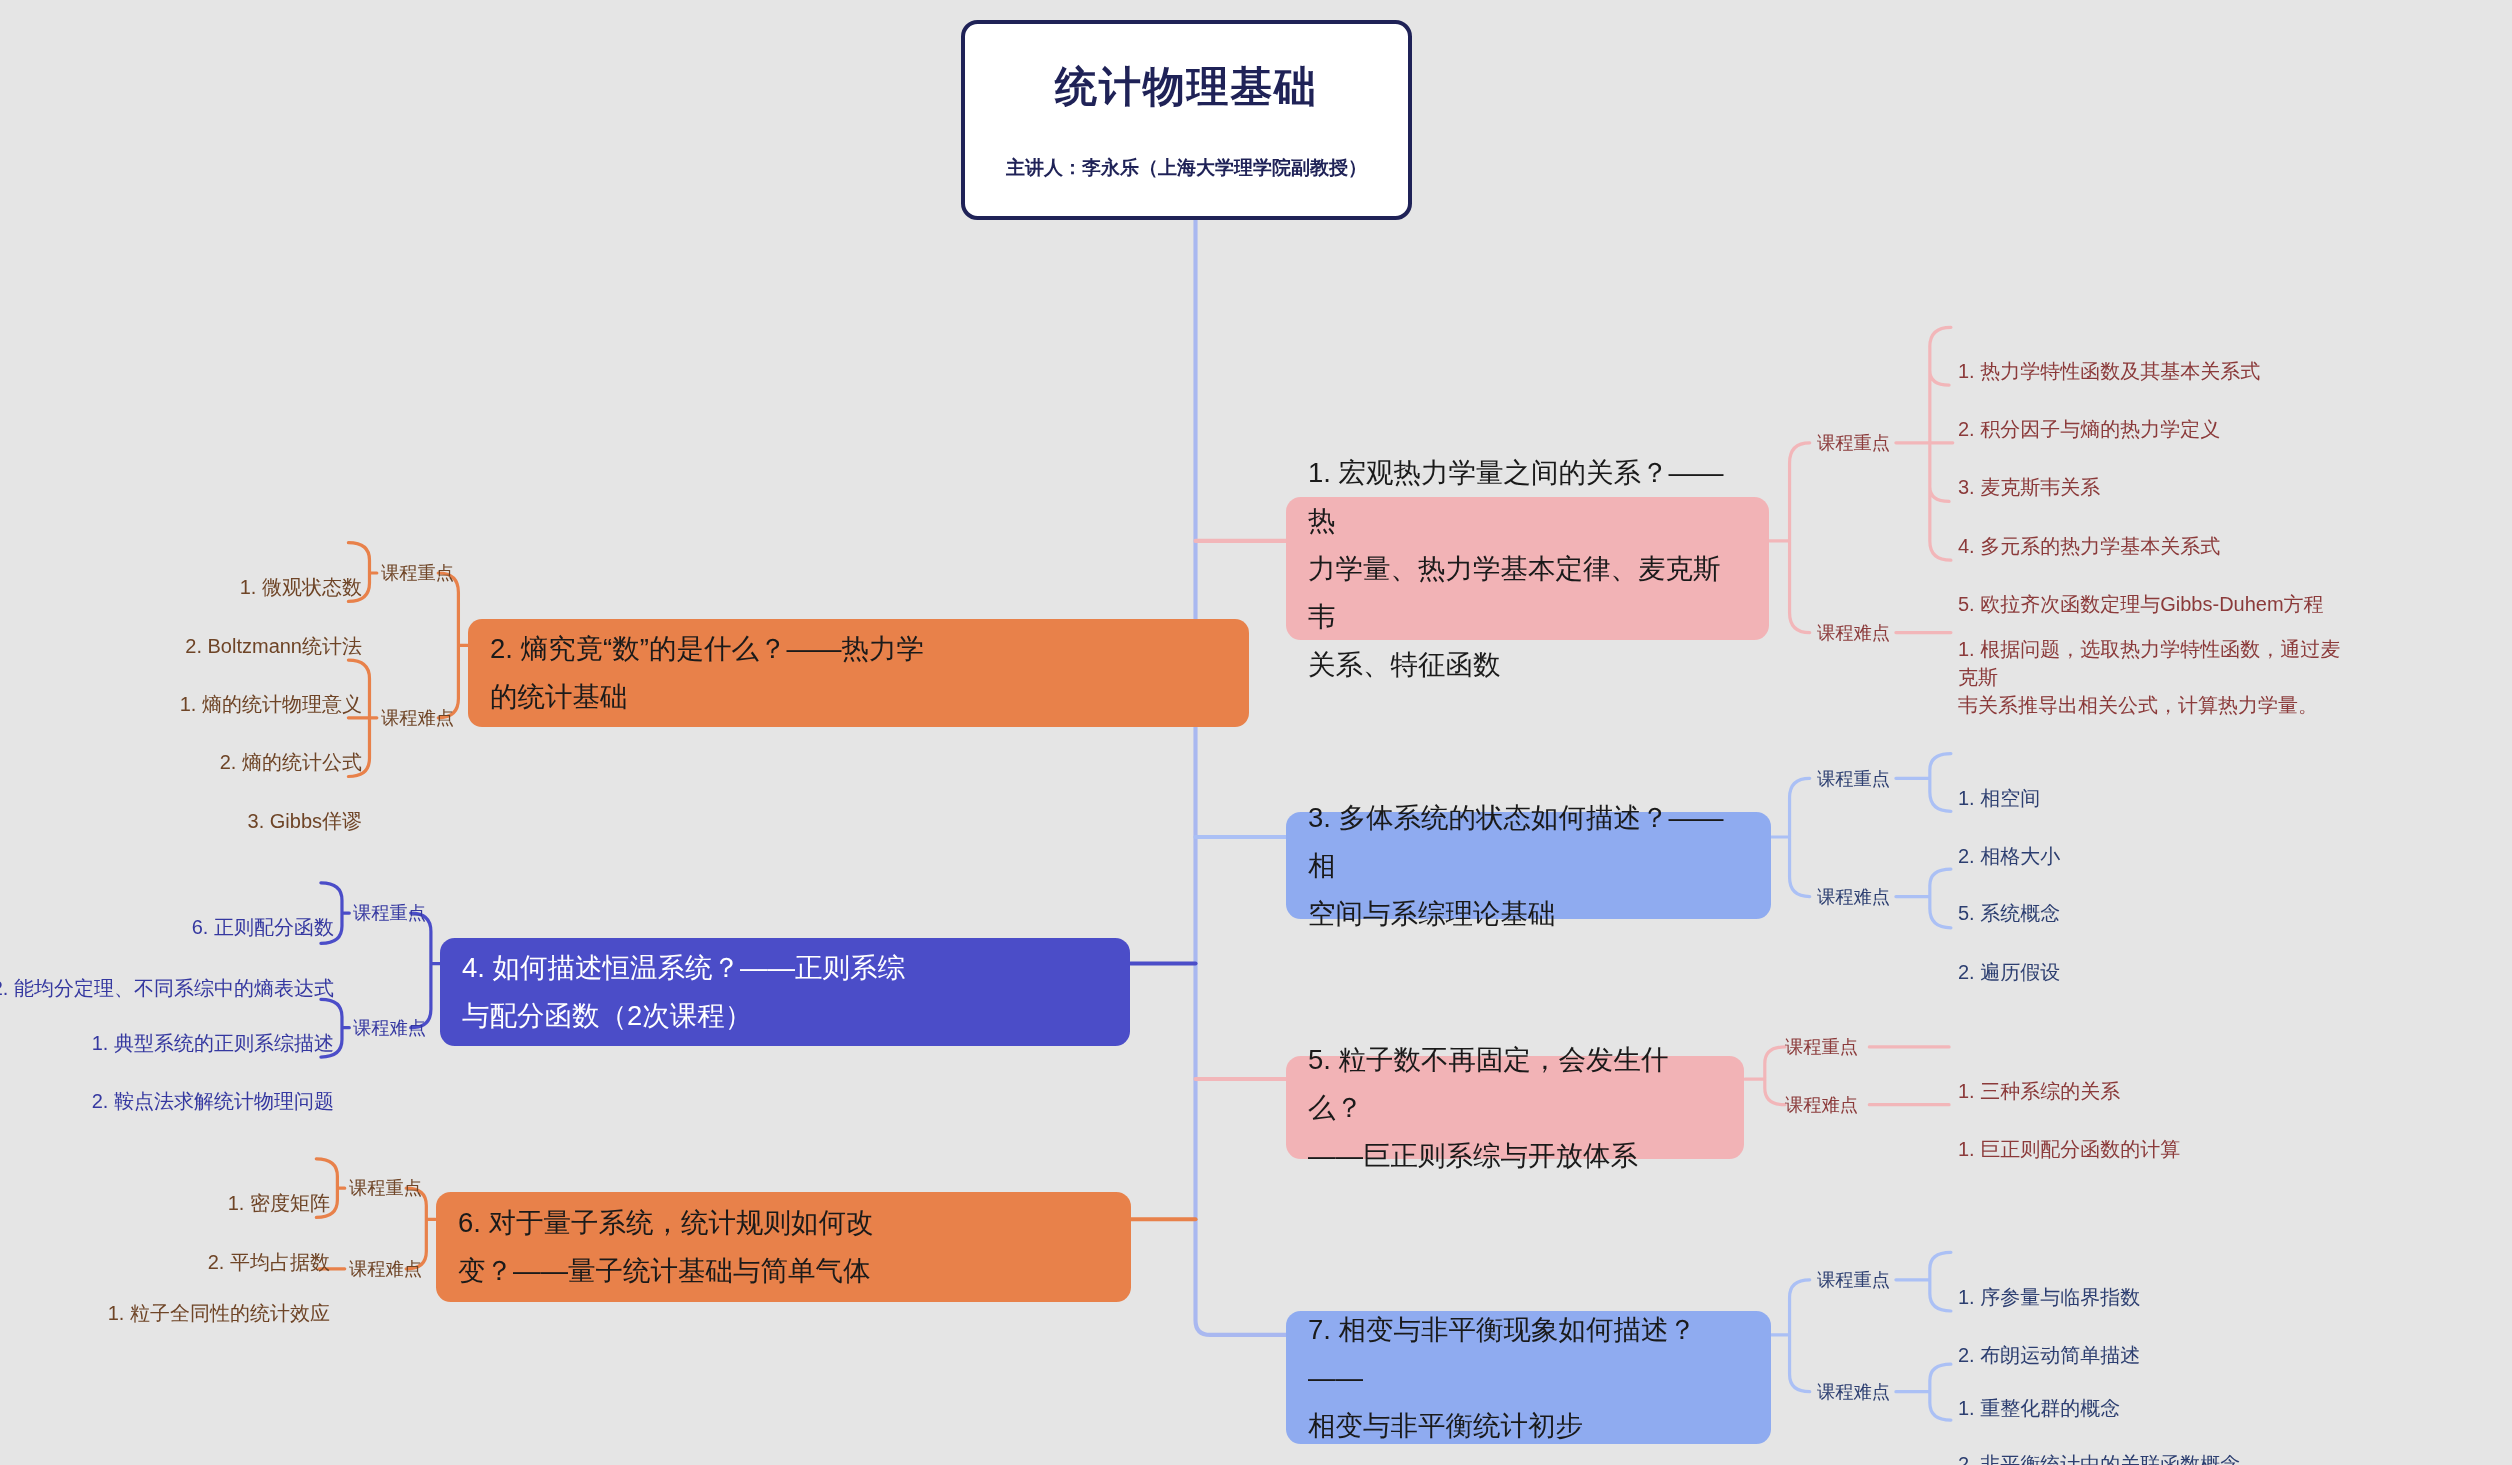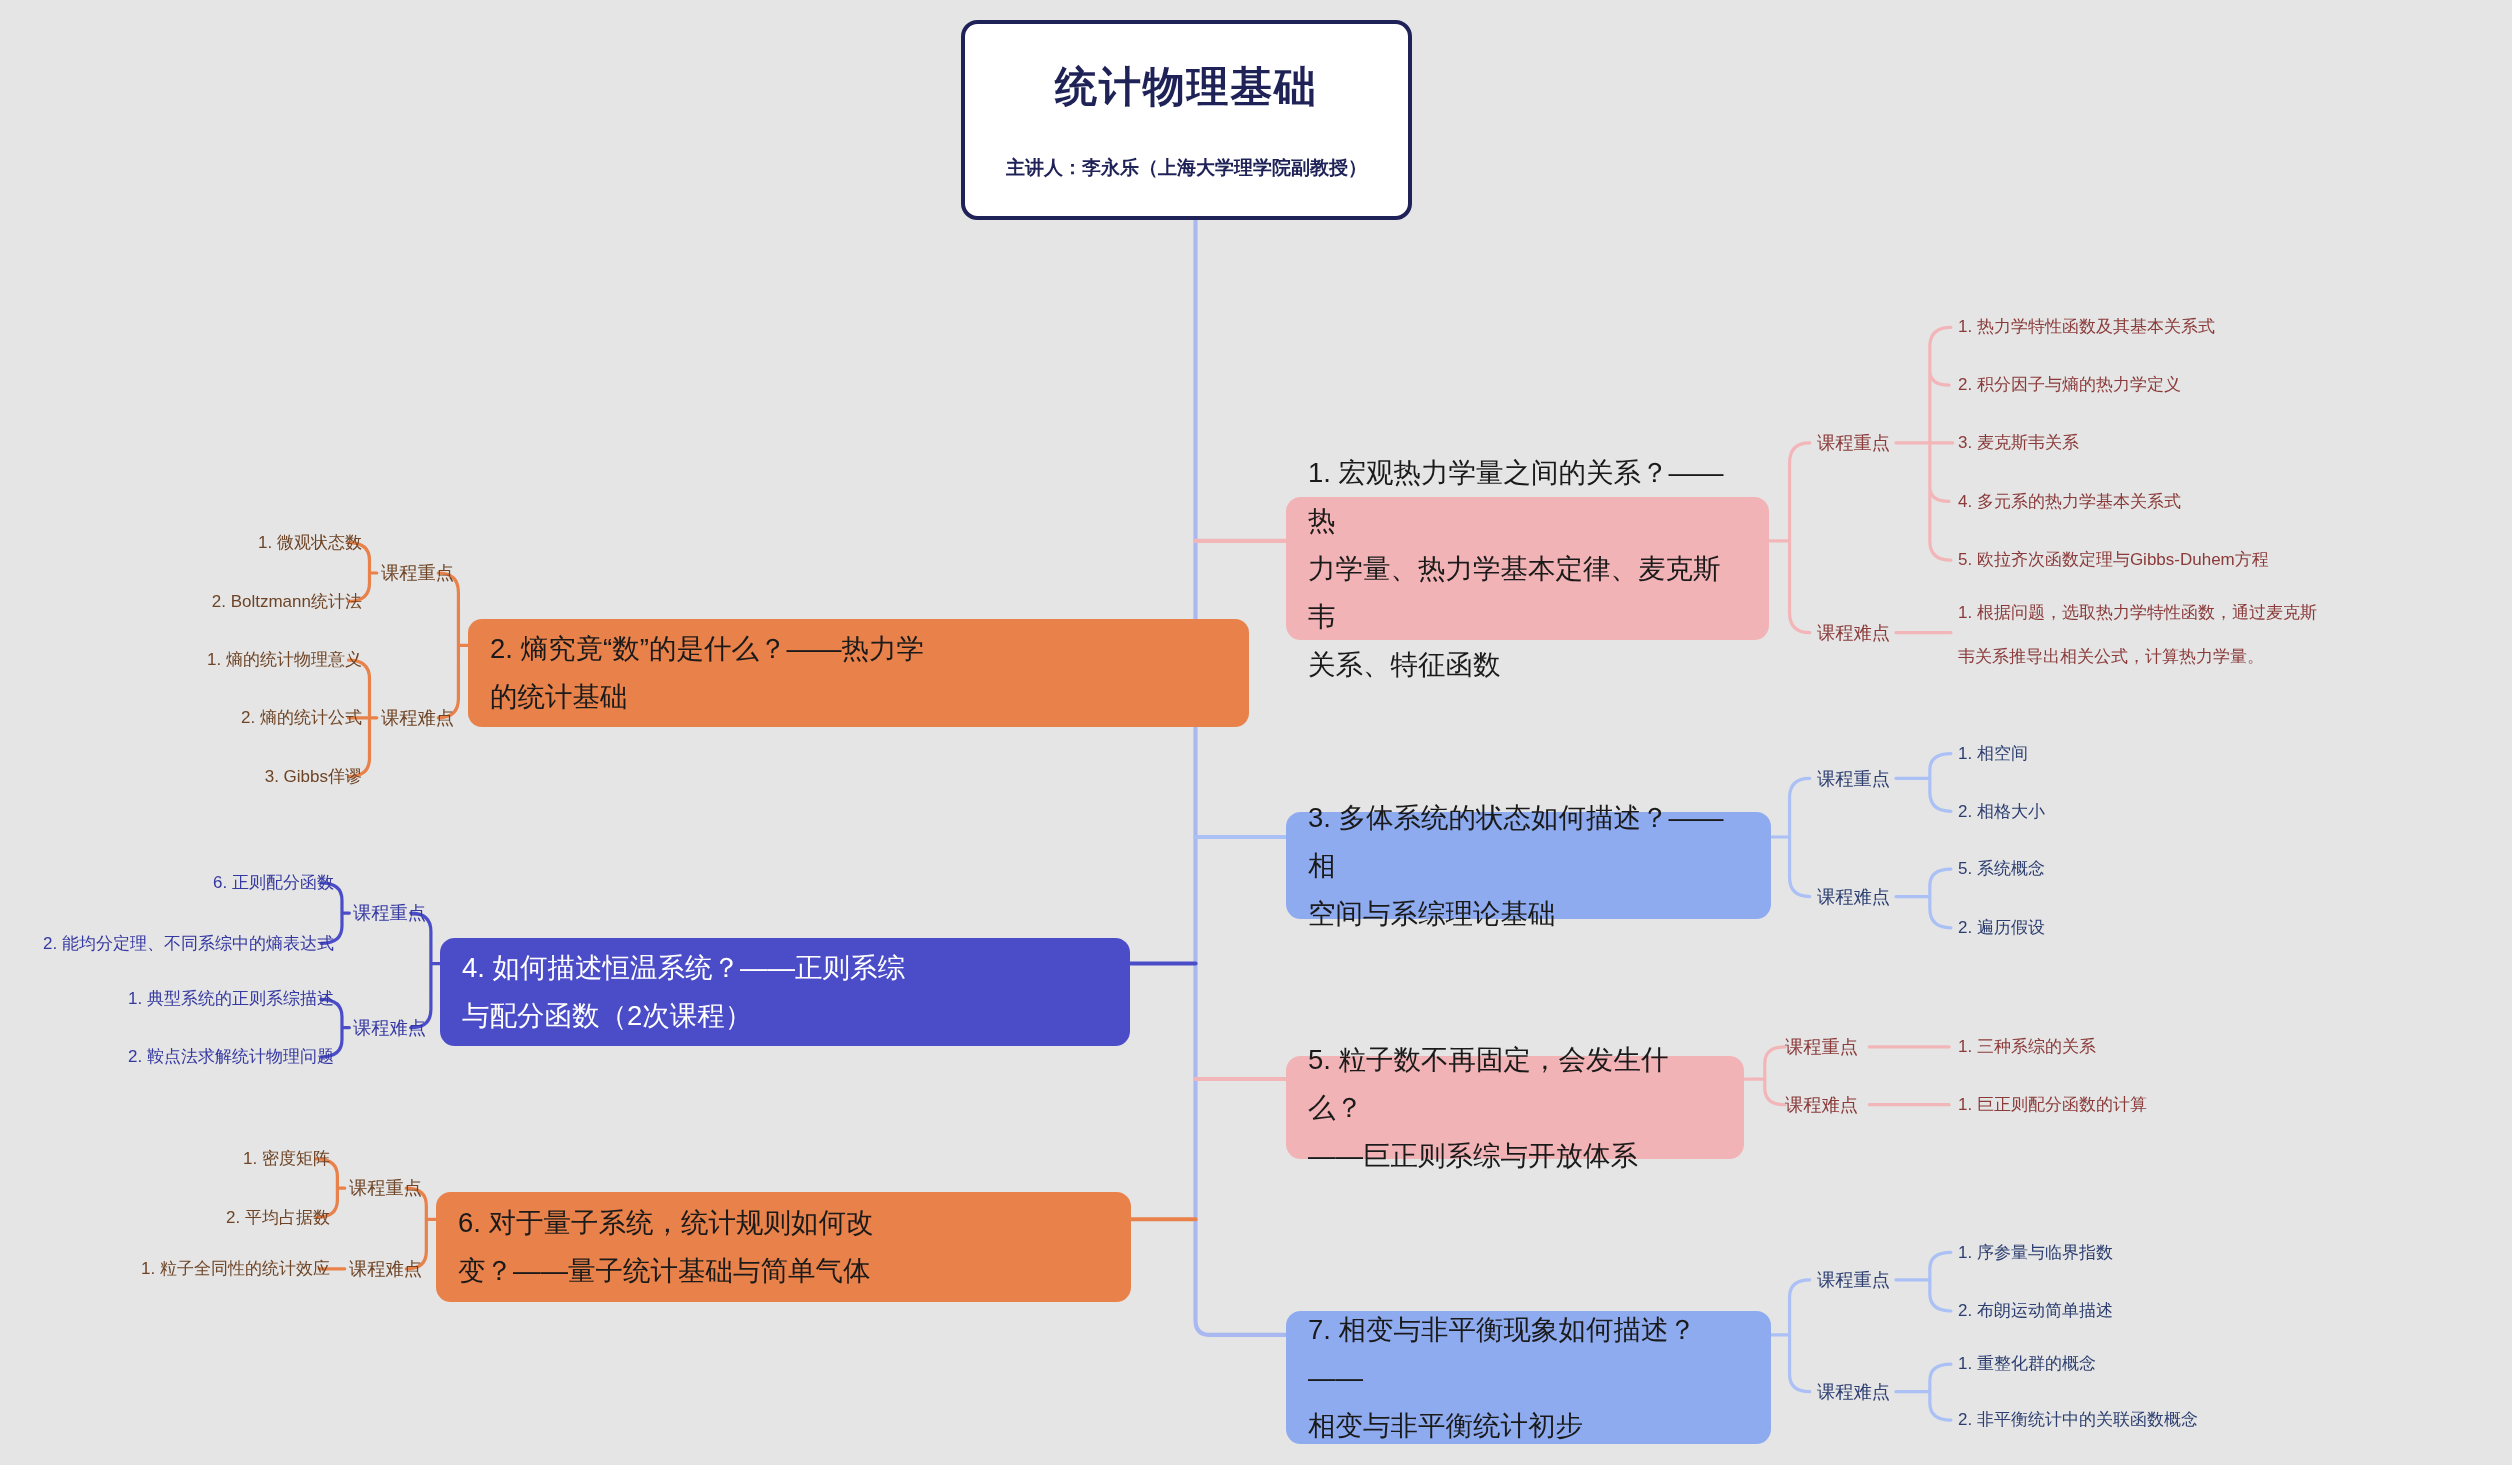--- a/index.html
+++ b/index.html
@@ -16,22 +16,22 @@
 
   .node{position:absolute;border-radius:14.7px;box-sizing:border-box;display:flex;flex-direction:column;
         justify-content:center;padding:16px 22px;font-size:27.5px;line-height:48px;color:#1a1a1a;
         white-space:pre-line;font-weight:500;margin-top:28px;}
   .node.pink{background:#f2b3b6;}
   .node.blue{background:#8fabf0;}
   .node.orange{background:#e8814a;}
   .node.indigo{background:#4b4dc8;color:#ffffff;}
 
   .klabel{position:absolute;height:24px;line-height:24px;font-size:18.3px;white-space:nowrap;}
-  .leaf{position:absolute;height:24px;line-height:24px;font-size:17px;white-space:nowrap;}
-  .leaf.multi{height:auto;line-height:44px;white-space:pre-line;width:394px;}
+  .leaf{position:absolute;height:24px;line-height:24px;font-size:20px;white-space:nowrap;margin-top:44px;}
+  .leaf.multi{height:auto;line-height:28px;white-space:pre-line;width:394px;}
   .left-al{text-align:right;}
 
   .pink-t{color:#8b3a3a;}
   .blue-t{color:#2c3e70;}
   .orange-t{color:#6e4426;}
   .indigo-t{color:#3538a0;}
 </style>
 </head>
 <body>
 

